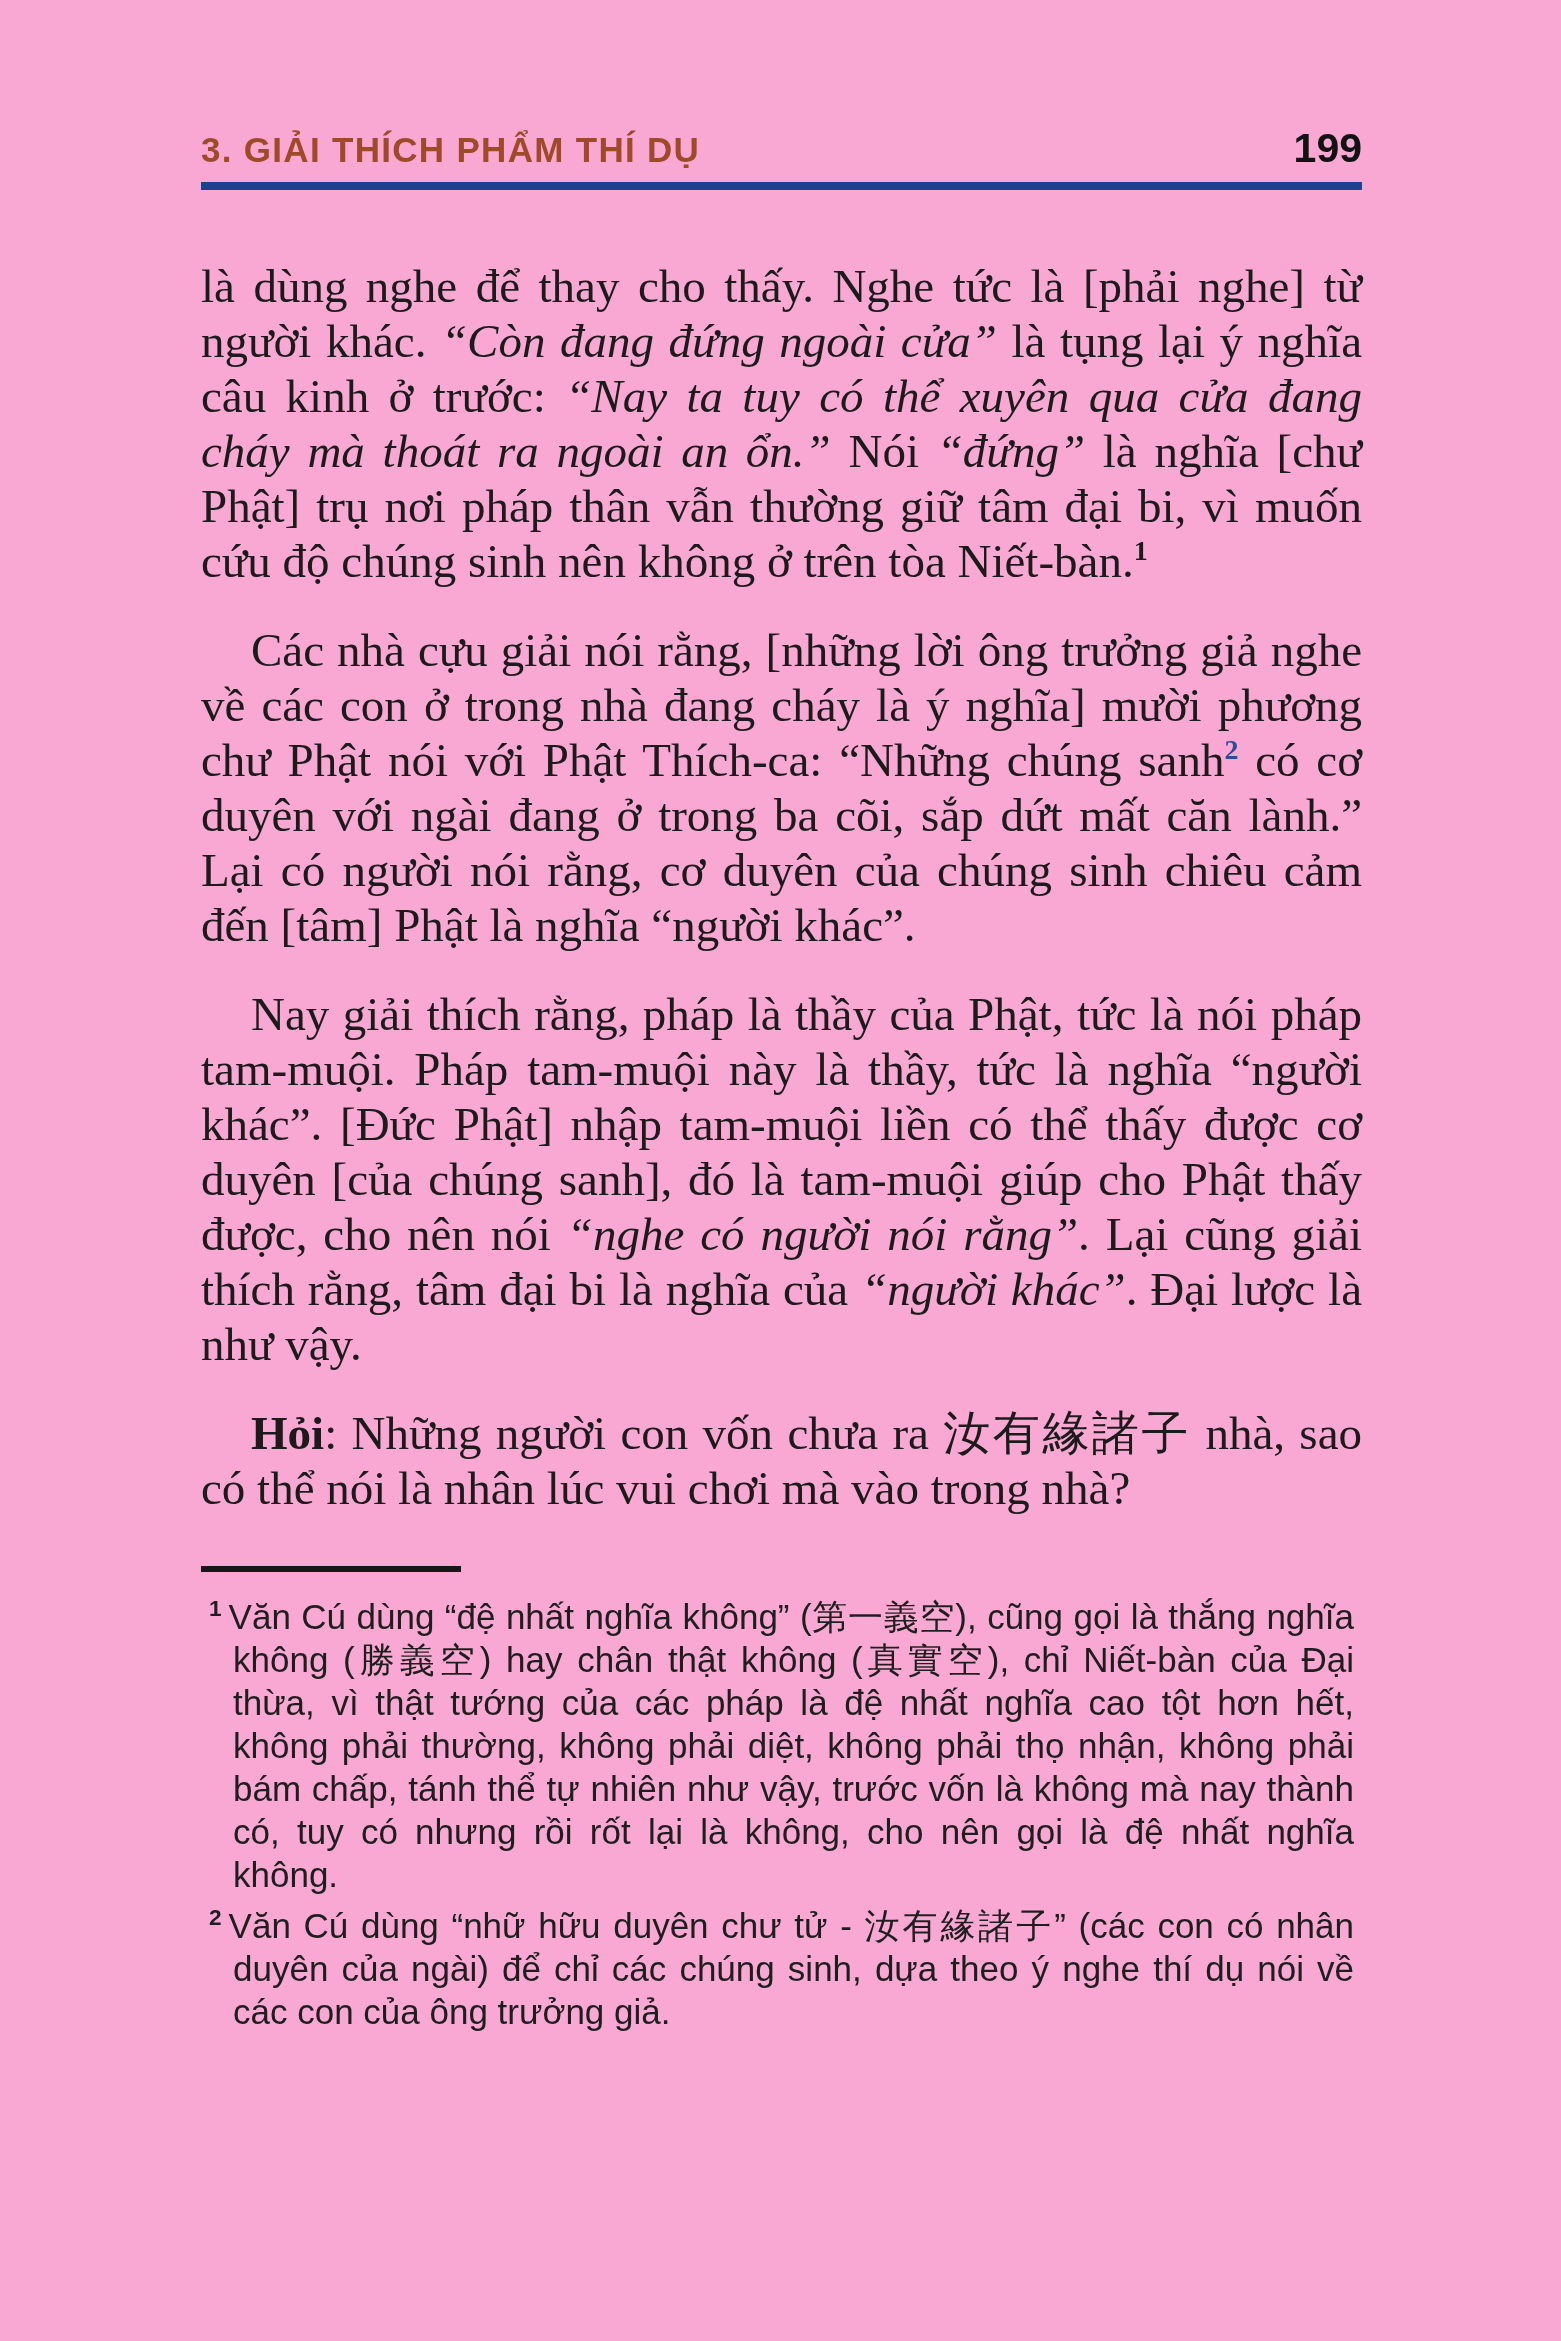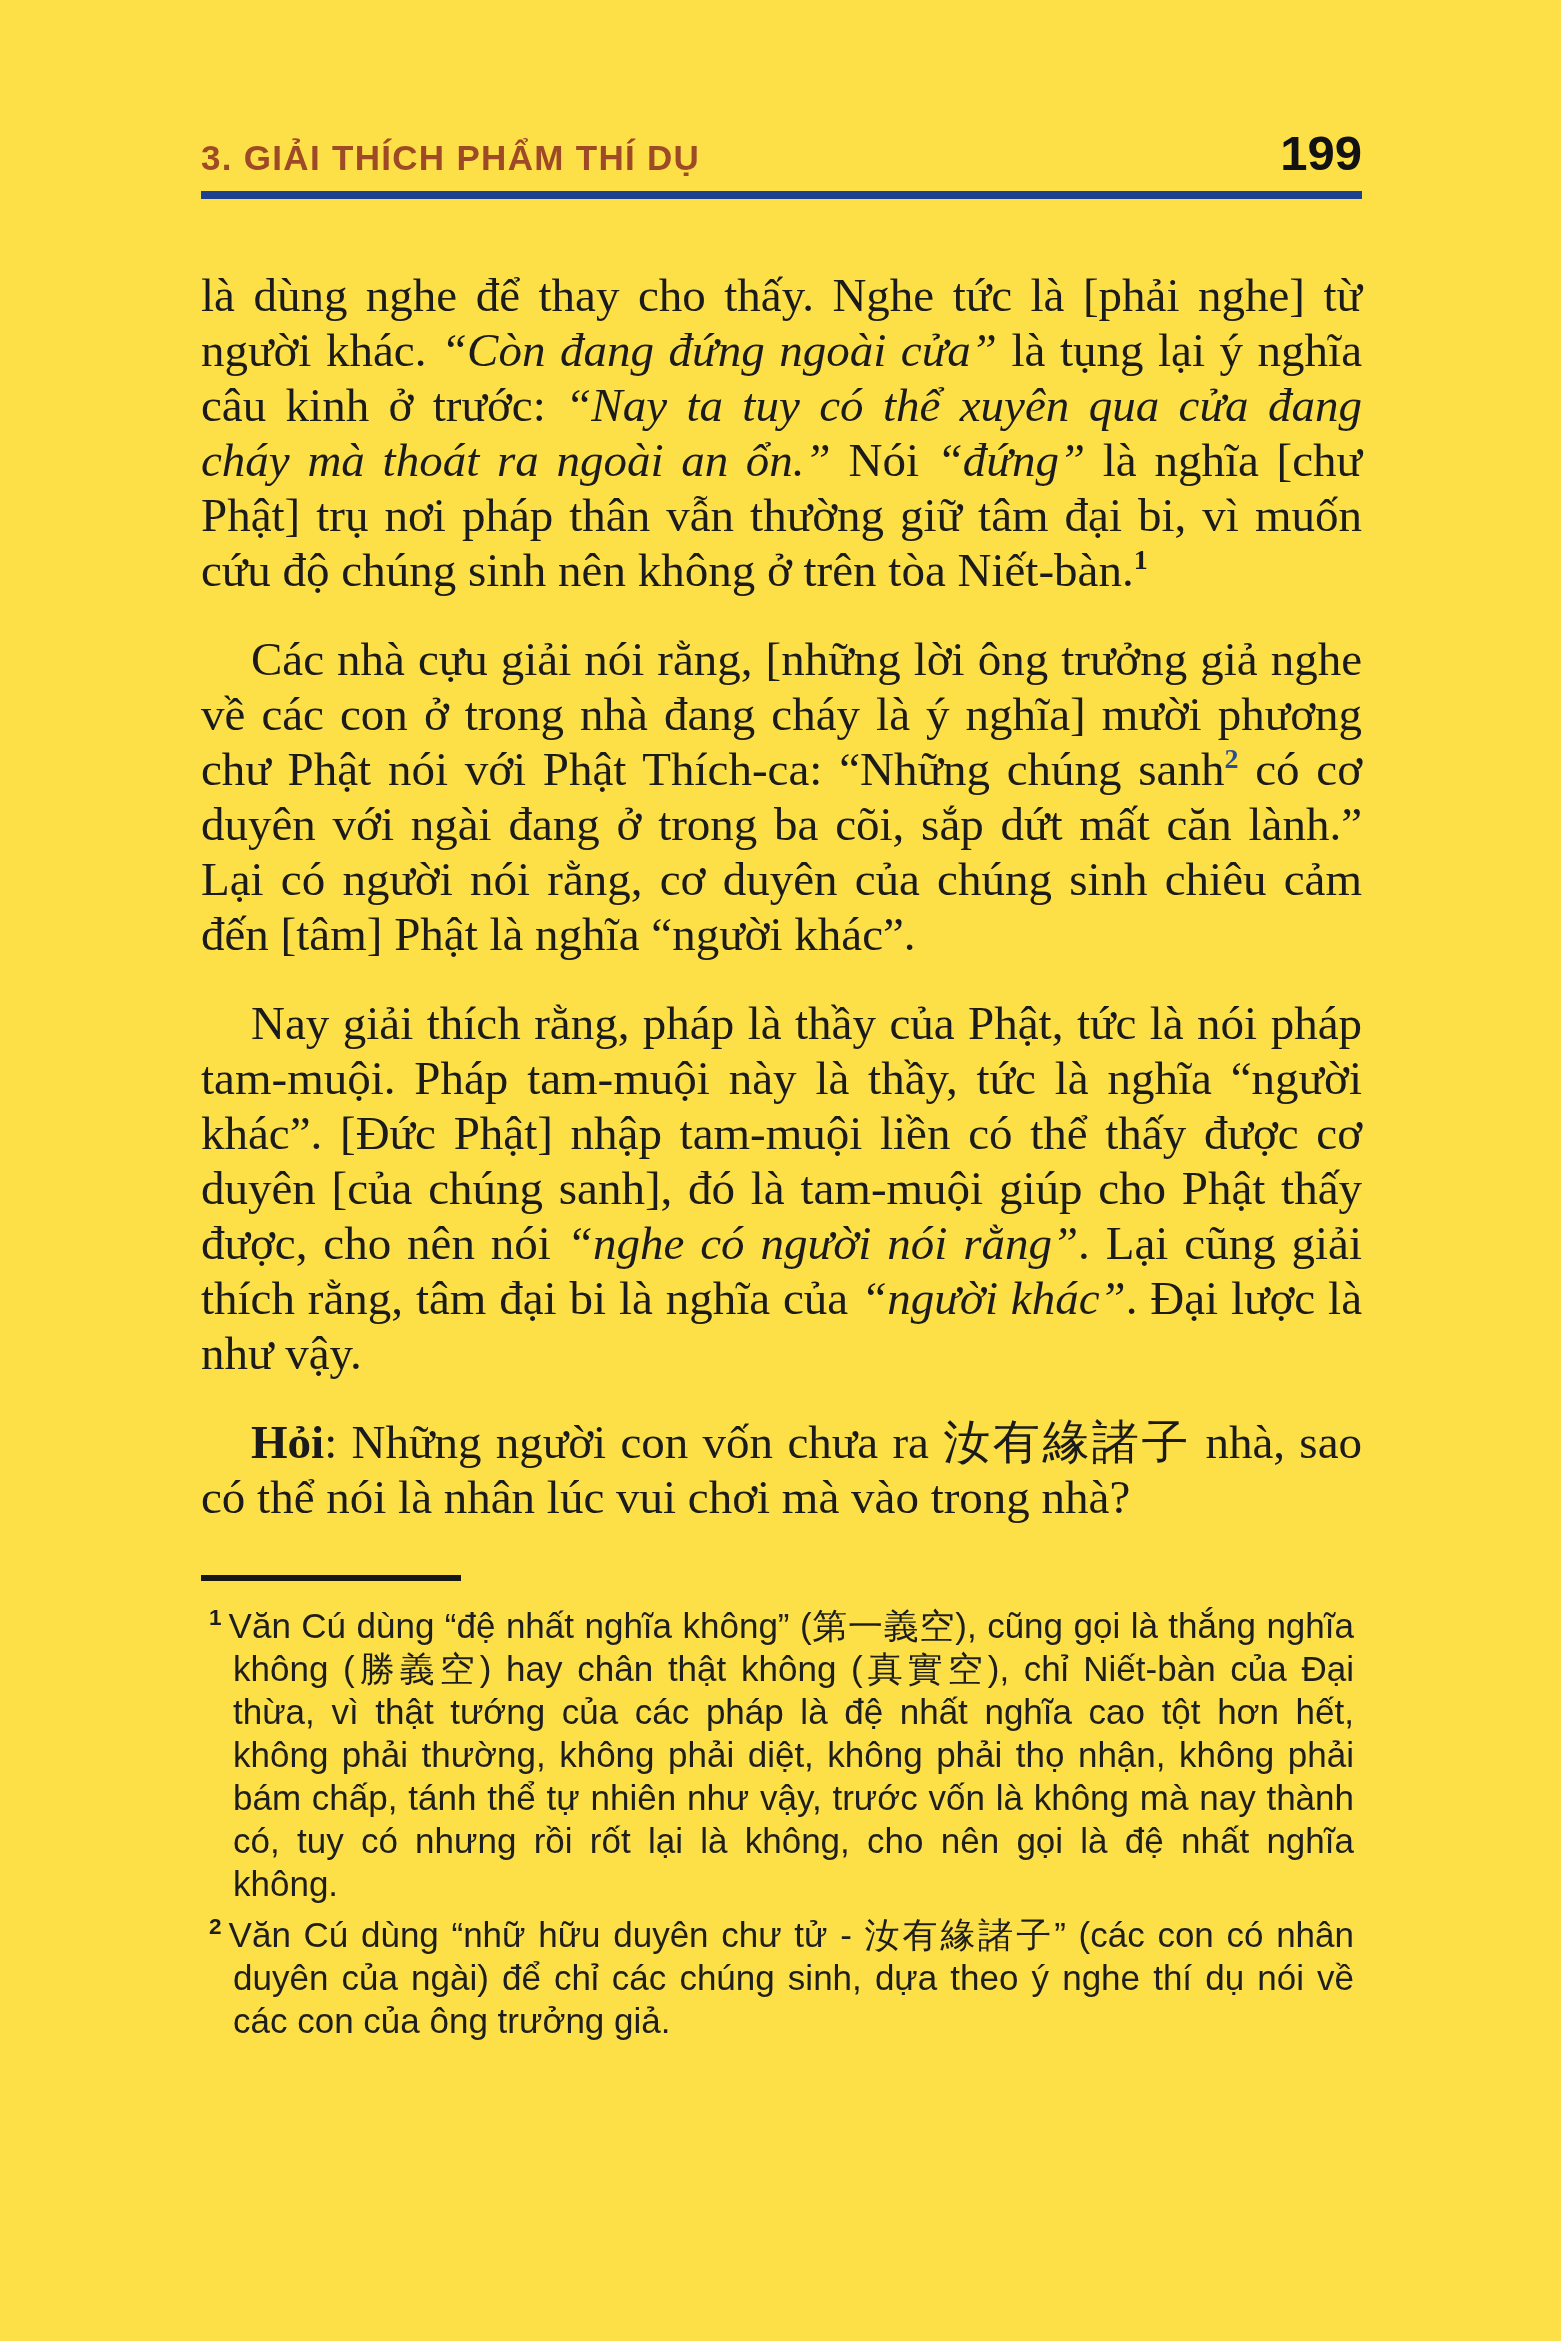--- a/index.html
+++ b/index.html
@@ -1,20 +1,20 @@
 <!DOCTYPE html>
 <html lang="vi" style="font-size:14px"><head>
 <meta charset="utf-8">
 <style>
   html, body { margin: 0; padding: 0; background: #ffffff; }
   .page {
     position: relative;
     width: 1561px;
     height: 2342px;
-    background: #fde047;
+    background: #f9a8d4;
     margin: 0 auto;
     overflow: hidden;
     font-family: "Liberation Serif", serif;
   }
   .content {
     position: absolute;
     left: 201px;
     top: 0;
     width: 1161px;
   }
@@ -28,21 +28,21 @@
   .section-title {
     font-family: "Liberation Sans", sans-serif;
     font-weight: 700;
     font-size: 35px;
     letter-spacing: 1.3px;
     color: #9E4A26;
   }
   .page-number {
     font-family: "Liberation Sans", sans-serif;
     font-weight: 700;
-    font-size: 49px;
+    font-size: 41px;
     color: #121212;
   }
   .header-rule {
     height: 7.8px;
     background: #1E418F;
     margin-top: 10.4px;
   }
   
   .body-text { margin-top: 69px; }
   .par {

